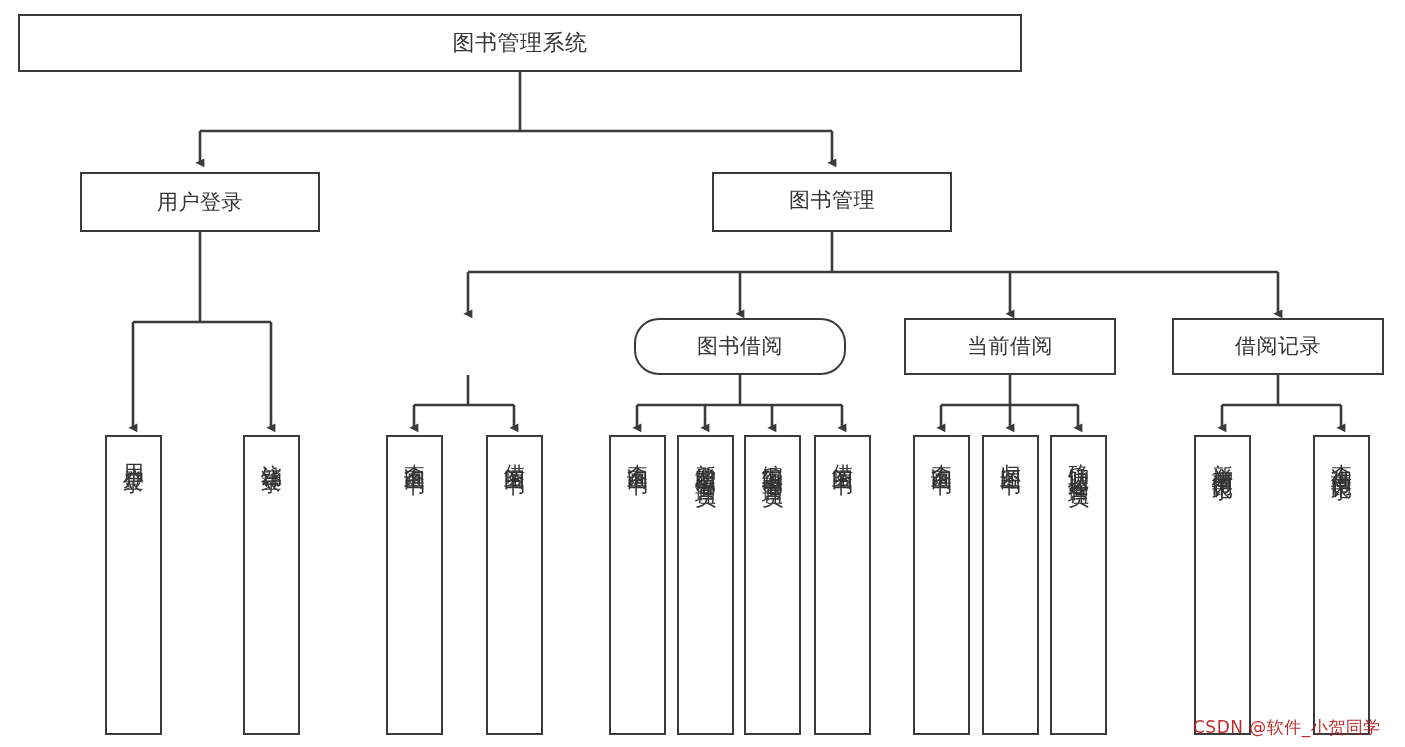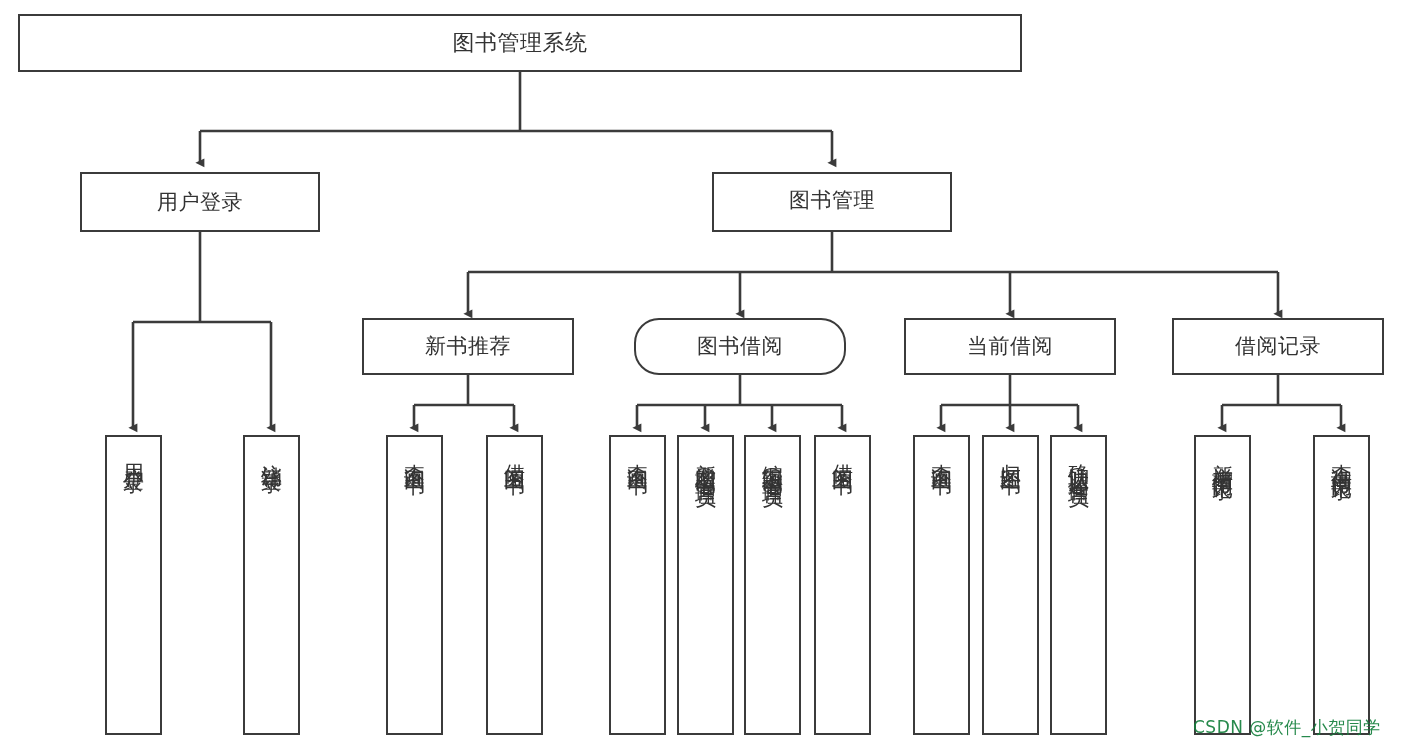--- a/index.html
+++ b/index.html
@@ -53,21 +53,21 @@
     text-orientation:upright;
     -webkit-writing-mode:vertical-rl;
     letter-spacing:3.5px;
     line-height:1.05;
     display:block;
     white-space:nowrap;
   }
   .watermark{
     position:absolute;
     font-size:17px;
-    color:#15803d;
+    color:#b91c1c;
     white-space:nowrap;
     letter-spacing:0.5px;
     opacity:.92;
   }
 </style>
 </head>
 <body>
 
 <div id="canvas">
 
@@ -125,23 +125,20 @@
     <span>图书管理系统</span>
   </div>
 
   <div class="node h" style="left:80px; top:172px; width:240px; height:60px;">
     <span>用户登录</span>
   </div>
   <div class="node h" style="left:712px; top:172px; width:240px; height:60px;font-family:Liberation Mono, monospace;">
     <span>图书管理</span>
   </div>
 
-  <div class="node h" style="left:362px; top:318px; width:212px; height:57px;">
-    <span>新书推荐</span>
-  </div>
   <div class="node h" style="left:634px; top:318px; width:212px; height:57px;border-radius:25px;">
     <span>图书借阅</span>
   </div>
   <div class="node h" style="left:1172px; top:318px; width:212px; height:57px;">
     <span>借阅记录</span>
   </div>
   <div class="node h" style="left:904px; top:318px; width:212px; height:57px;">
     <span>当前借阅</span>
   </div>
 

